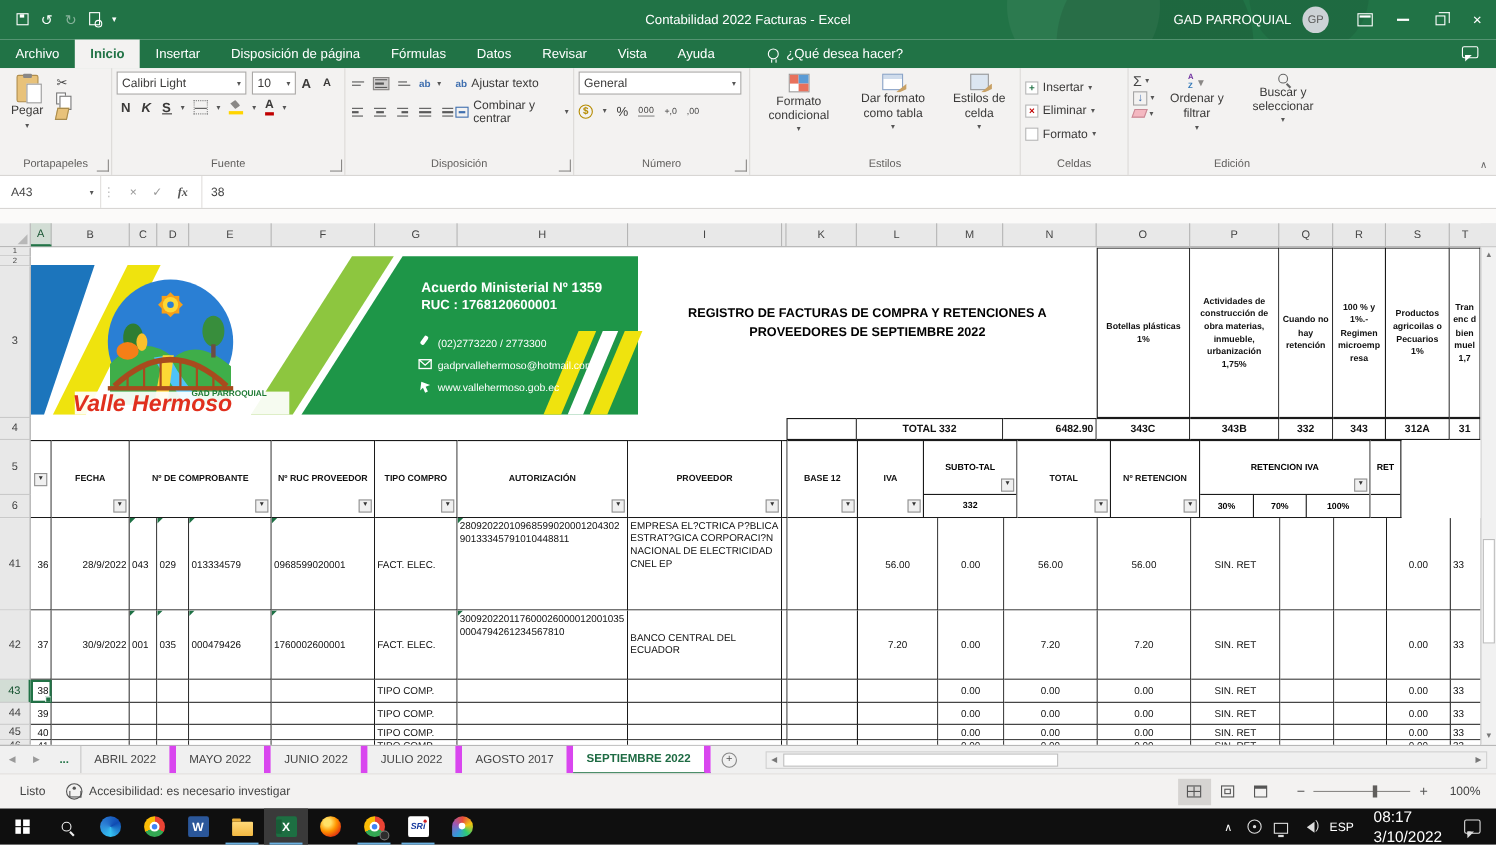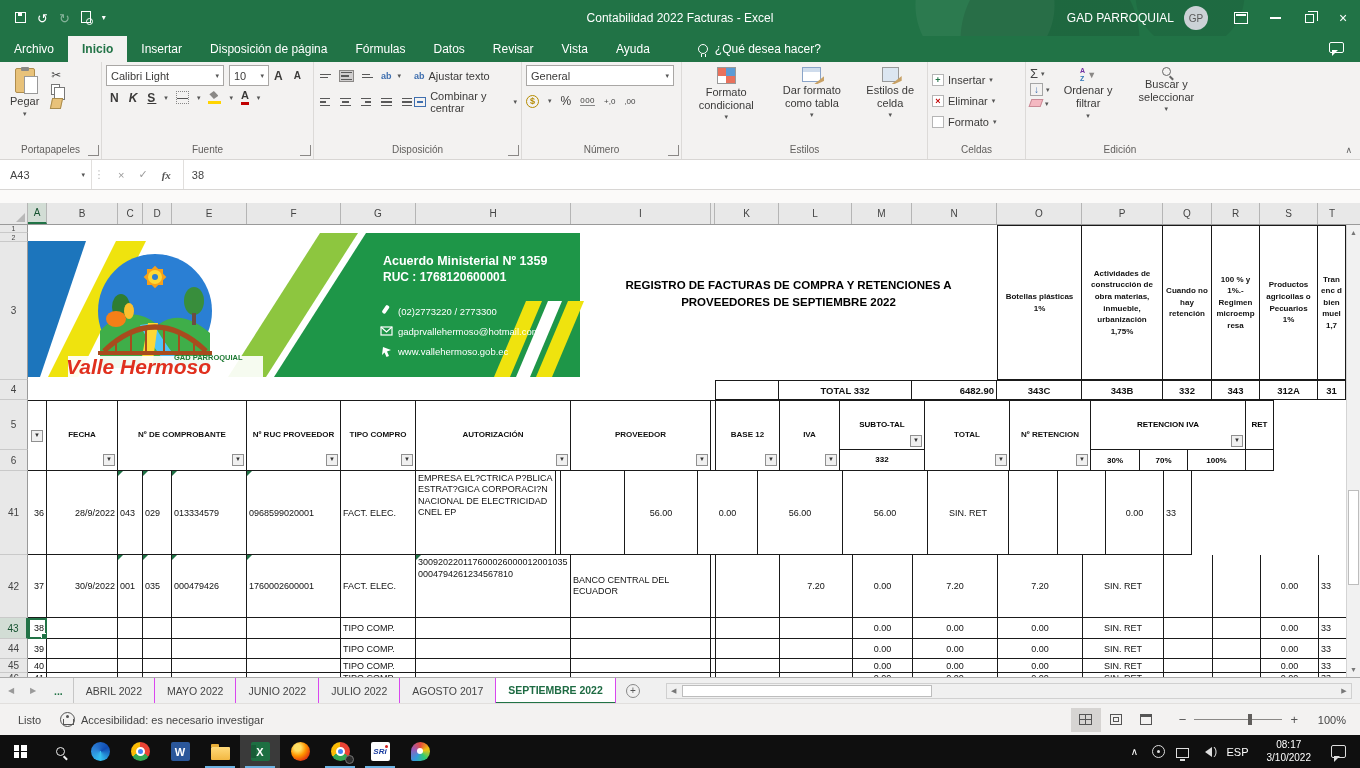--- a/index.html
+++ b/index.html
@@ -164,21 +164,21 @@
 
 .vsb{width:14px;flex:none;background:#f1f1f1;border-left:1px solid #d4d4d4;display:flex;flex-direction:column;align-items:center;font-size:7px;color:#777;position:relative}
 .vsb .sarr{height:15px;display:flex;align-items:center;justify-content:center;width:100%}
 .vthumb{position:absolute;top:265px;left:1px;right:1px;height:95px;background:#fff;border:1px solid #bdbdbd}
 .vsb .sarr.bottom{position:absolute;bottom:0}
 
 
 .tabsbar{height:26px;background:#f0f0f0;border-top:1px solid #aaa;display:flex;align-items:stretch;font-size:10.5px;color:#444;flex:none}
 .tnav{width:22px;display:flex;align-items:center;justify-content:center;color:#9a9a9a;font-size:8px}
 .tdots{color:#217346;font-weight:bold;padding:0 10px;display:flex;align-items:center;border-right:1px solid #c6c6c6}
-.stab{padding:12px 12px;display:flex;align-items:center;border-right:1px solid #d946ef;white-space:nowrap}
+.stab{padding:12px 12px;display:flex;align-items:center;border-right:6px solid #d946ef;white-space:nowrap}
 .stab.active{background:#fff;color:#1e6b43;font-weight:bold;border-bottom:3px solid #217346}
 .addtab{width:34px;display:flex;align-items:center;justify-content:center}
 .addtab i{width:14px;height:14px;border:1px solid #888;border-radius:50%;font-size:10px;font-style:normal;display:flex;align-items:center;justify-content:center;color:#555}
 .hsbz{flex:1;display:flex;align-items:center;margin:4px 8px 4px 16px;gap:0}
 .hsb{flex:1;height:16px;background:#f0f0f0;border:1px solid #d0d0d0;display:flex;align-items:center;position:relative}
 .hsb .sarr{width:14px;font-size:7px;color:#777;display:flex;align-items:center;justify-content:center}
 .hthumb{position:absolute;left:15px;width:250px;top:1px;bottom:1px;background:#fff;border:1px solid #bdbdbd}
 .hsb .sarr.right{margin-left:auto}
 
 
@@ -226,21 +226,21 @@
 .paintic::after{content:"";position:absolute;left:6px;top:6px;width:6px;height:6px;border-radius:50%;background:#fff}
 .tray{margin-left:auto;display:flex;align-items:center;padding-right:4px}
 .trayic{width:24px;height:33px;display:flex;align-items:center;justify-content:center;font-size:10px}
 .capic{width:13px;height:13px;border:1.4px solid #ddd;border-radius:50%;position:relative}
 .capic::after{content:"";position:absolute;left:4px;top:4px;width:3px;height:3px;border-radius:50%;background:#ddd}
 .netic{width:13px;height:10px;border:1.4px solid #ddd;position:relative;margin-top:2px}
 .netic::after{content:"";position:absolute;left:3px;bottom:-4px;width:5px;height:1.6px;background:#ddd}
 .spkic{width:0;height:0;border:5px solid transparent;border-right:7px solid #ddd;position:relative}
 .spkic::after{content:")";position:absolute;left:8px;top:-7px;color:#ddd;font-size:11px}
 .lang{font-size:11px;padding:0 8px}
-.clock{font-size:10px;line-height:1.25;text-align:center;padding:0 10px}
+.clock{font-size:14px;line-height:1.25;text-align:left;padding:0 10px}
 .notif{width:15px;height:13px;border:1.4px solid #ddd;border-radius:2px;position:relative;margin:0 10px}
 .notif::after{content:"";position:absolute;left:2px;bottom:-5px;border:3px solid transparent;border-top-color:#ddd;border-left-color:#ddd}
 </style>
 </head>
 <body>
 
 <div class="screen">
 
   <div class="titlebar">
     <div class="tb-deco"></div>
@@ -707,20 +707,21 @@
 
       <div class="r" style="height:84px">
         <div class="rh">41</div>
         <div class="cell wA ar">36</div>
         <div class="cell wB ar">28/9/2022</div>
         <div class="cell wC tri">043</div>
         <div class="cell wD tri">029</div>
         <div class="cell wE tri">013334579</div>
         <div class="cell wF tri">0968599020001</div>
         <div class="cell wG">FACT. ELEC.</div>
+        <div class="cell wH ml vt tri">2809202201096859902000120430290133345791010448811</div>
         <div class="cell wI mw vt">EMPRESA EL?CTRICA P?BLICA ESTRAT?GICA CORPORACI?N NACIONAL DE ELECTRICIDAD CNEL EP</div>
         <div class="cell wJ"></div>
         <div class="cell wK"></div>
         <div class="cell wL ac">56.00</div>
         <div class="cell wM ac">0.00</div>
         <div class="cell wN ac">56.00</div>
         <div class="cell wO ac">56.00</div>
         <div class="cell wP ac">SIN. RET</div>
         <div class="cell wQ"></div>
         <div class="cell wR"></div>

